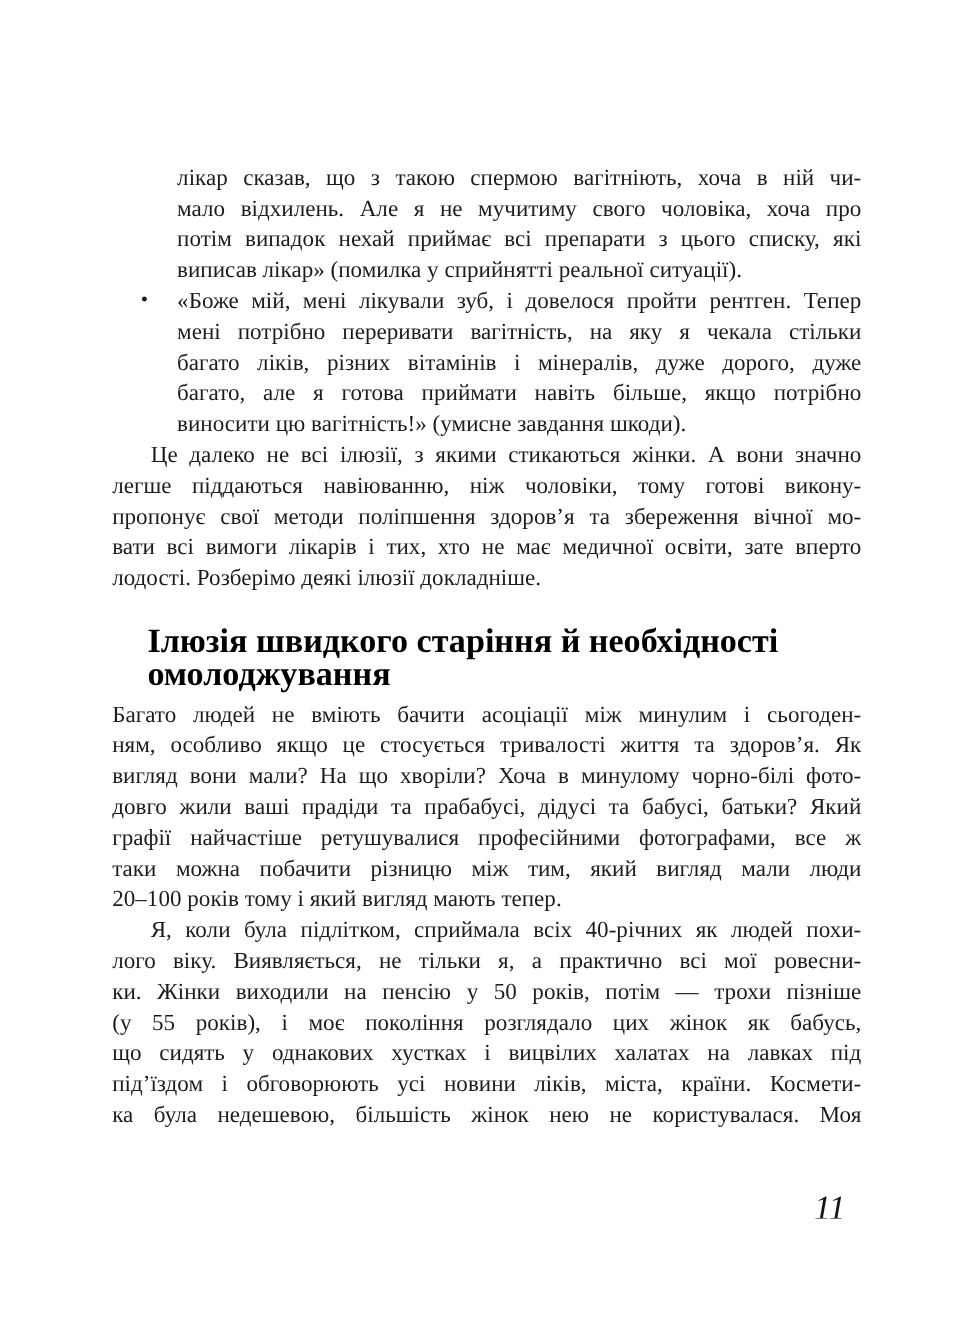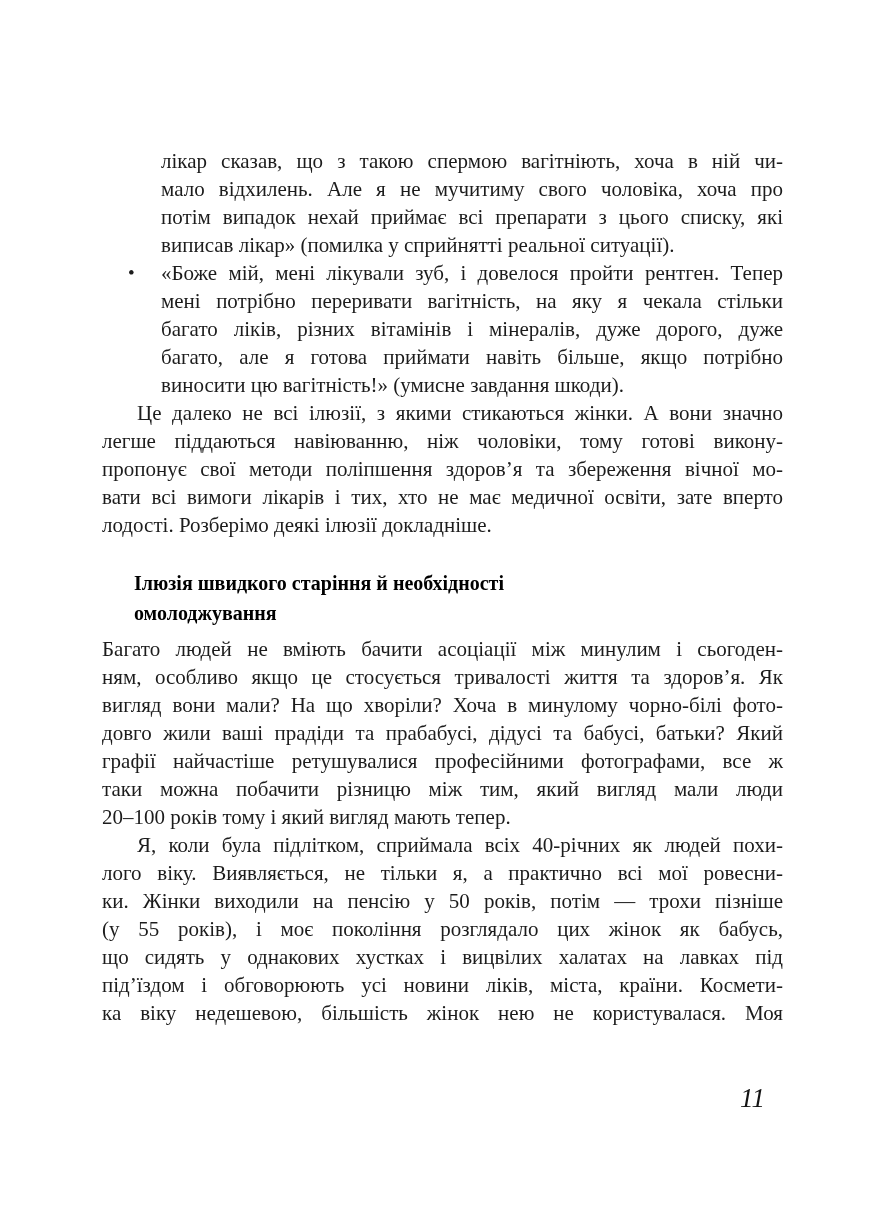--- a/index.html
+++ b/index.html
@@ -49,33 +49,33 @@
     top: 0;
     line-height: 28px;
     font-size: 19px;
     color: #1c1c1c;
   }
   .block.heading {
     margin-top: 29px;
     margin-bottom: 7px;
     padding-left: 32px;
     font-weight: bold;
-    font-size: 20px;
+    font-size: 31px;
     line-height: 30px;
     color: #000000;
   }
   .block.heading .line {
     text-align: left;
     text-align-last: left;
   }
   .folio {
     position: absolute;
     left: 740px;
     top: 1083px;
-    font-size: 27px;
+    font-size: 31px;
     line-height: 30px;
     font-style: italic;
     color: #141414;
   }
 </style>
 </head>
 <body>
 
 <div class="page">
   <div class="text-column" id="text-column">
@@ -113,17 +113,17 @@
         <div class="line">таки можна побачити різницю між тим, який вигляд мали люди</div>
         <div class="line no-stretch">20–100 років тому і який вигляд мають тепер.</div>
       </div>
       <div class="block paragraph">
         <div class="line indent">Я, коли була підлітком, сприймала всіх 40-річних як людей похи-</div>
         <div class="line">лого віку. Виявляється, не тільки я, а практично всі мої ровесни-</div>
         <div class="line">ки. Жінки виходили на пенсію у 50 років, потім — трохи пізніше</div>
         <div class="line">(у 55 років), і моє покоління розглядало цих жінок як бабусь,</div>
         <div class="line">що сидять у однакових хустках і вицвілих халатах на лавках під</div>
         <div class="line">під’їздом і обговорюють усі новини ліків, міста, країни. Космети-</div>
-        <div class="line">ка віку недешевою, більшість жінок нею не користувалася. Моя</div>
+        <div class="line">ка була недешевою, більшість жінок нею не користувалася. Моя</div>
       </div>
     </div>
   <div class="folio">11</div>
 </div>
 
 </body></html>

